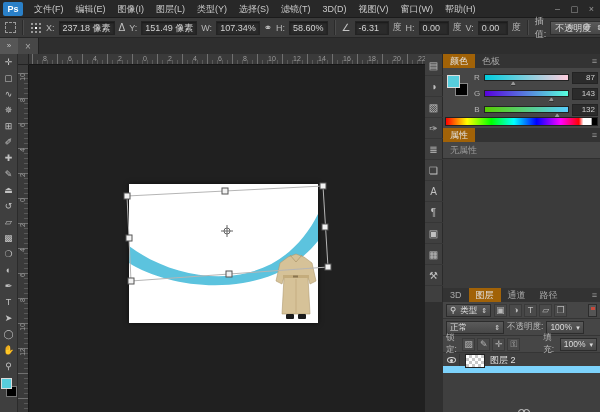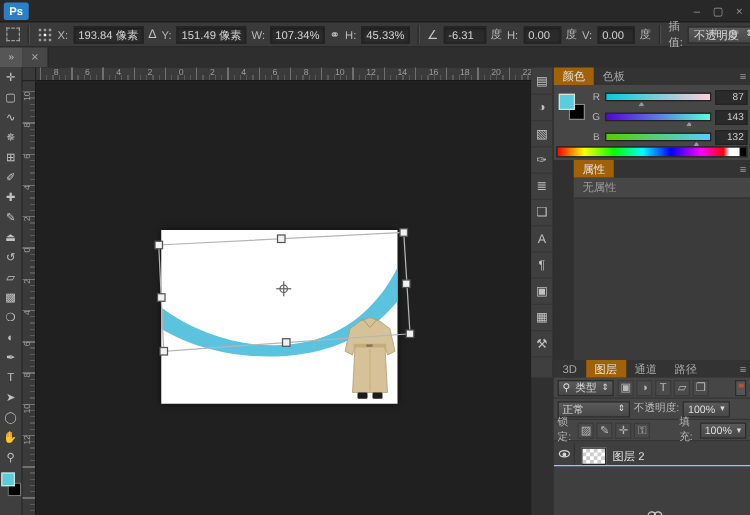--- a/index.html
+++ b/index.html
@@ -67,45 +67,58 @@
 .cswatch{position:absolute;width:13px;height:13px}
 .cswatch.fg{left:4px;top:7px;border:1px solid #ddd;z-index:2}
 .cswatch.bg{left:12px;top:15px;background:#000;border:1px solid #888}
 .chrow{position:absolute;left:30px;right:2px;height:15px;display:flex;align-items:center;gap:3px}
 .chlabel{width:8px;font-size:8px;color:#b5b5b5;text-align:center}
 .chtrack{position:relative;flex:1;height:7px;border:1px solid #222}
 .chhandle{position:absolute;top:6px;width:6px;height:5px;background:#999;border:1px solid #333;clip-path:polygon(50% 0,100% 100%,0 100%)}
 .chval{width:26px;height:12px;background:#2b2b2b;border:1px solid #232323;font-size:8px;color:#cfcfcf;line-height:10px;padding:0 2px;text-align:right}
 #spectrum{position:absolute;left:2px;right:2px;bottom:2px;height:9px;border:1px solid #222;
  background:linear-gradient(to right,#f00 0%,#ff0 14%,#0f0 30%,#0ff 45%,#00f 60%,#f0f 76%,#f00 88%,#fff 91%,#fff 96%,#000 97%,#000 100%)}
-#props-panel{position:absolute;left:16px;top:74px;right:0;height:160px}
+#props-panel{position:absolute;left:0;top:74px;right:0;height:160px}
 #props-body{height:146px;background:#3b3b3b}
 .props-empty{height:17px;background:#464646;border-bottom:1px solid #2f2f2f;font-size:9px;color:#9b9b9b;line-height:17px;padding-left:7px}
 #layers-panel{position:absolute;left:0;top:234px;right:0;bottom:0;background:#3f3f3f}
 .lrow-ctrl{height:17px;background:#464646;display:flex;align-items:center;gap:3px;padding:0 3px;font-size:8.5px;color:#b8b8b8;border-bottom:1px solid #353535}
 .mini-drop{background:linear-gradient(#5a5a5a,#474747);border:1px solid #2c2c2c;height:13px;line-height:11px;padding:0 3px;display:flex;gap:4px;align-items:center;color:#dcdcdc;white-space:nowrap}
 .mini-icon{width:13px;height:13px;display:flex;align-items:center;justify-content:center;color:#b8b8b8;font-size:9px;border:1px solid #3a3a3a;background:#4a4a4a}
 .filter-toggle{margin-left:auto;width:9px;height:13px;background:#555;border:1px solid #2c2c2c;position:relative}
 .filter-toggle::after{content:"";position:absolute;left:2px;top:2px;width:4px;height:3px;background:#c74a3c}
 #layer-list{position:absolute;left:0;top:66px;right:0;bottom:0;overflow:hidden}
-.lrow{height:19px;display:flex;align-items:flex-end;border-bottom:1px solid #7dd3fc;background:#3f3f3f}
+.lrow{height:19px;display:flex;align-items:flex-start;border-bottom:7px solid #7dd3fc;background:#3f3f3f}
 .eye-well{width:17px;align-self:stretch;border-right:1px solid #333;display:flex;align-items:center;justify-content:center}
 .eye{width:9px;height:6px;border:1px solid #d5d5d5;border-radius:50%;position:relative}
 .eye::after{content:"";position:absolute;width:3px;height:3px;background:#d5d5d5;border-radius:50%;top:1px;left:2px}
 .thumb{width:20px;height:14px;margin:0 5px;border:1px solid #222;position:relative;overflow:hidden;background:#fff;flex:0 0 auto}
 .checker{background-color:#fff;background-image:linear-gradient(45deg,#c9c9c9 25%,transparent 25%,transparent 75%,#c9c9c9 75%),linear-gradient(45deg,#c9c9c9 25%,transparent 25%,transparent 75%,#c9c9c9 75%);background-size:6px 6px;background-position:0 0,3px 3px}
 .lname{font-size:9px;color:#e0e0e0;white-space:nowrap}
 .bottom-links{position:absolute;bottom:-4px;left:48%;display:flex}
 .bottom-links i{width:7px;height:7px;border:1px solid #cfcfcf;border-radius:50%;margin-right:-2px}
 </style>
 </head>
 <body>
 
 <div id="menubar">
   <div class="ps-logo">Ps</div>
+  <div id="menu-items" style="display:flex">
+      <span class="menu-item">文件(F)</span>
+      <span class="menu-item">编辑(E)</span>
+      <span class="menu-item">图像(I)</span>
+      <span class="menu-item">图层(L)</span>
+      <span class="menu-item">类型(Y)</span>
+      <span class="menu-item">选择(S)</span>
+      <span class="menu-item">滤镜(T)</span>
+      <span class="menu-item">3D(D)</span>
+      <span class="menu-item">视图(V)</span>
+      <span class="menu-item">窗口(W)</span>
+      <span class="menu-item">帮助(H)</span>
+    </div>
   <div class="win-controls">
     <span class="win-btn">–</span>
     <span class="win-btn">▢</span>
     <span class="win-btn">×</span>
   </div>
 </div>
 
 <div id="optionsbar">
   <span class="tool-box-icon"></span>
   <span class="obsep"></span>
@@ -114,29 +127,29 @@
       <i></i>
       <i></i>
       <i></i>
       <i class="c"></i>
       <i></i>
       <i></i>
       <i></i>
       <i></i>
     </span>
   <span>X:</span>
-  <span class="obfield">193.84 像素</span>
+  <span class="obfield">237.18 像素</span>
   <span class="ob-icon">Δ</span>
   <span>Y:</span>
   <span class="obfield">151.49 像素</span>
   <span>W:</span>
   <span class="obfield">107.34%</span>
   <span class="ob-icon">⚭</span>
   <span>H:</span>
-  <span class="obfield">45.33%</span>
+  <span class="obfield">58.60%</span>
   <span class="obsep"></span>
   <span class="ob-icon">∠</span>
   <span class="obfield" style="min-width:34px">-6.31</span>
   <span>度</span>
   <span>H:</span>
   <span class="obfield" style="min-width:30px">0.00</span>
   <span>度</span>
   <span>V:</span>
   <span class="obfield" style="min-width:30px">0.00</span>
   <span>度</span>

